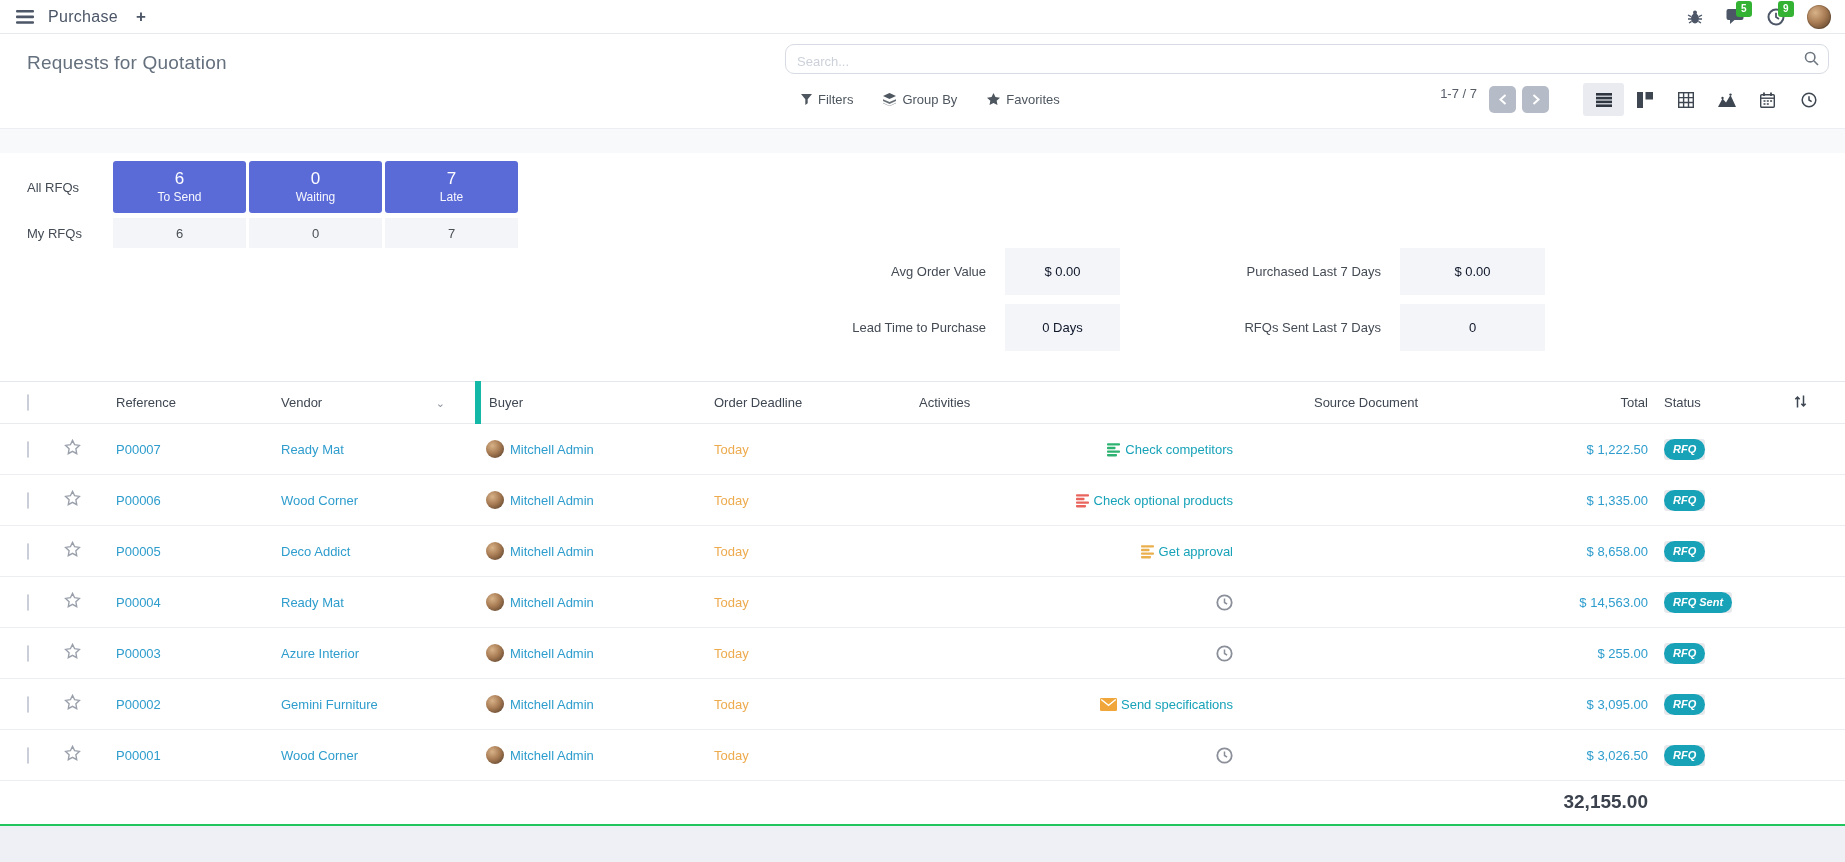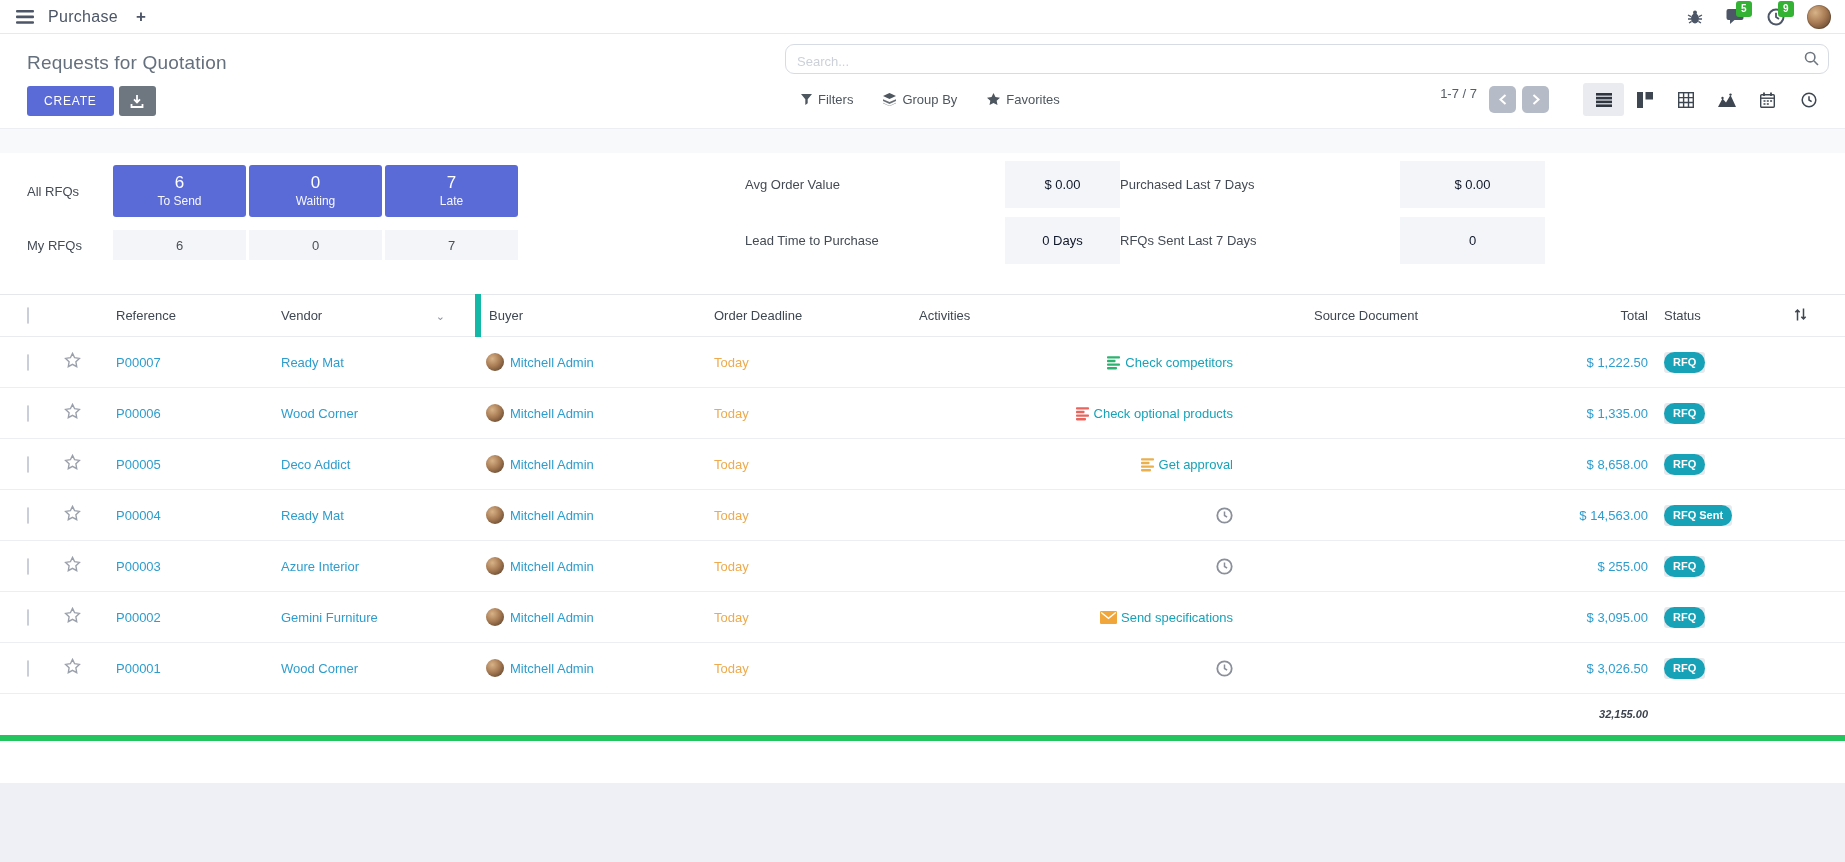--- a/index.html
+++ b/index.html
@@ -39,50 +39,50 @@
   .view-btn { width:41px; height:33px; display:flex; align-items:center; justify-content:center; color:#3e4651; cursor:pointer; border-radius:3px; }
   .view-btn.active { background:#e9ebf0; color:#2f3640; }
 
   
   .gap-strip { height:24px; background:#f8f9fb; }
 
   
   .main-block { background:#fff; min-height:630px; }
 
   
-  .dash { display:flex; padding:8px 0 0 0; }
+  .dash { display:flex; padding:8px 0 0 0;flex-direction:column; }
   .dash-left { display:grid; grid-template-columns:83px 133px 133px 133px; grid-auto-rows:auto; column-gap:3px; row-gap:5px; padding-left:27px; align-items:center; }
   .dash-label { font-size:13px; color:#444b55; }
   .kpi-btn { background:#5a6bd8; border:none; border-radius:3px; color:#fff; height:52px; display:flex; flex-direction:column; align-items:center; justify-content:center; gap:3px; cursor:pointer; font-family:inherit; }
   .kpi-count { font-size:17px; line-height:1; }
   .kpi-label { font-size:12px; opacity:.95; }
   .kpi-cell { background:#f4f5f9; height:30px; display:flex; align-items:center; justify-content:center; font-size:13px; color:#4a5056; cursor:pointer; }
   .dash-right { margin-left:auto; margin-right:300px; display:grid; grid-template-columns:260px 115px 280px 145px; row-gap:9px; align-items:center; }
-  .metric-label { font-size:13px; color:#444b55; padding-right:19px; }
+  .metric-label { font-size:13px; color:#444b55; text-align:right; padding-right:19px; }
   .metric-cell { background:#f4f5f9; height:47px; display:flex; align-items:center; justify-content:center; font-size:13px; color:#0f172a; }
 
   
   .table-wrap { margin-top:30px; }
   table { width:1845px; border-collapse:collapse; table-layout:fixed; }
   thead th { font-weight:normal; font-size:13px; color:#3f4752; text-align:left; height:42px; border-top:1px solid #e4e7ec; border-bottom:1px solid #e9ebef; padding:0 8px; }
   th.th-vendor { position:relative; border-right:6px solid #14b8a6;margin-left:40px; }
   .sort-caret { position:absolute; right:30px; top:15px; color:#8a919e; font-size:11px; }
   tbody td { height:51px; border-bottom:1px solid #eceef2; padding:0 8px; font-size:13px; vertical-align:middle; }
   td.td-check, th.th-check { padding-left:27px; }
   .checkbox { width:14px; height:14px; border:1px solid #c9ced8; border-radius:3px; background:#fff; cursor:pointer; }
   .star { color:#9aa0ab; cursor:pointer; display:inline-flex; }
   a.cell-link { color:#2e9dcd; text-decoration:none; cursor:pointer; }
   .buyer-wrap { display:flex; align-items:center; gap:6px; }
   .mini-avatar { width:18px; height:18px; border-radius:50%; background:radial-gradient(circle at 35% 32%, #d8b288 0%, #a87c54 45%, #6d4f35 80%, #4e3723 100%); flex:0 0 auto; }
   .deadline { color:#edab4e; }
   .activity-wrap { display:flex; align-items:center; gap:4px; color:#17a2b8; cursor:pointer;justify-content:flex-end; }
   .td-total { text-align:right; color:#2e9dcd; }
   .badge-wrap { display:inline-block; background:#e6e8ec; border-radius:3px; padding:0; line-height:0; }
-  .badge-pill { display:inline-block; background:#17a2b8; color:#fff; font-size:11px; font-weight:bold; padding:5px 9px; border-radius:11px; line-height:1; }
-  tfoot td { height:44px; border-top:1px solid #ccd0d9; border-bottom:6px solid #22c55e; font-size:11px;font-style:italic; }
+  .badge-pill { display:inline-block; background:#17a2b8; color:#fff; font-size:11px; font-weight:bold; padding:5px 9px; border-radius:11px; line-height:1;font-style:italic; }
+  tfoot td { height:44px; border-top:1px solid #ccd0d9; border-bottom:2px solid #22c55e; font-size:19px; }
   .sum-total { text-align:right; font-weight:bold; color:#3b424d; padding-right:8px; }
 
   
   .footer-space { background:#eef0f6; height:84px; }
 
   svg { display:block; }
 </style>
 </head>
 <body>
 
@@ -119,29 +119,20 @@
         </svg>
       <span class="nav-badge">9</span>
     </span>
     <span class="avatar"></span>
   </div>
 </header>
 
 <section class="control-panel">
   <div class="cp-left">
     <div class="page-title">Requests for Quotation</div>
-    <div class="cp-buttons">
-      <button class="btn-create">CREATE</button>
-      <button class="btn-download">
-        <svg width="14" height="14" viewBox="0 0 14 14" fill="none" stroke="#fff" stroke-width="1.8">
-            <path d="M7 1v7M4 5.4L7 8.4l3-3"></path>
-            <path d="M1.5 10v3h11v-3"></path>
-          </svg>
-      </button>
-    </div>
   </div>
   <div class="cp-right">
     <div class="search-bar">
       <input placeholder="Search..." style="">
       <span class="search-icon">
         <svg width="15" height="15" viewBox="0 0 15 15" fill="none" stroke="currentColor" stroke-width="1.6">
             <circle cx="6.2" cy="6.2" r="4.7"></circle>
             <path d="M9.8 9.8L14 14"></path>
           </svg>
       </span>

